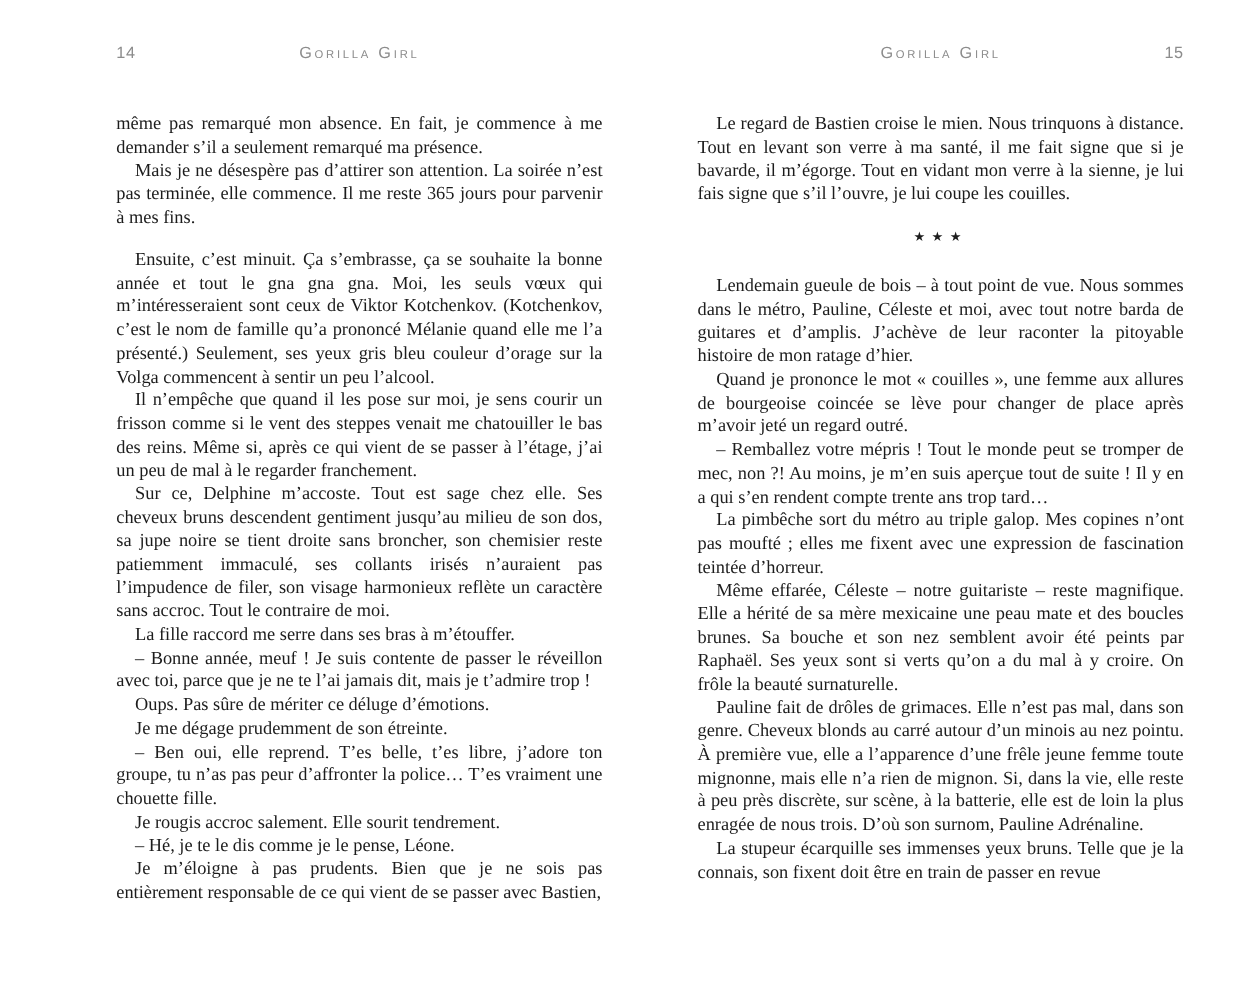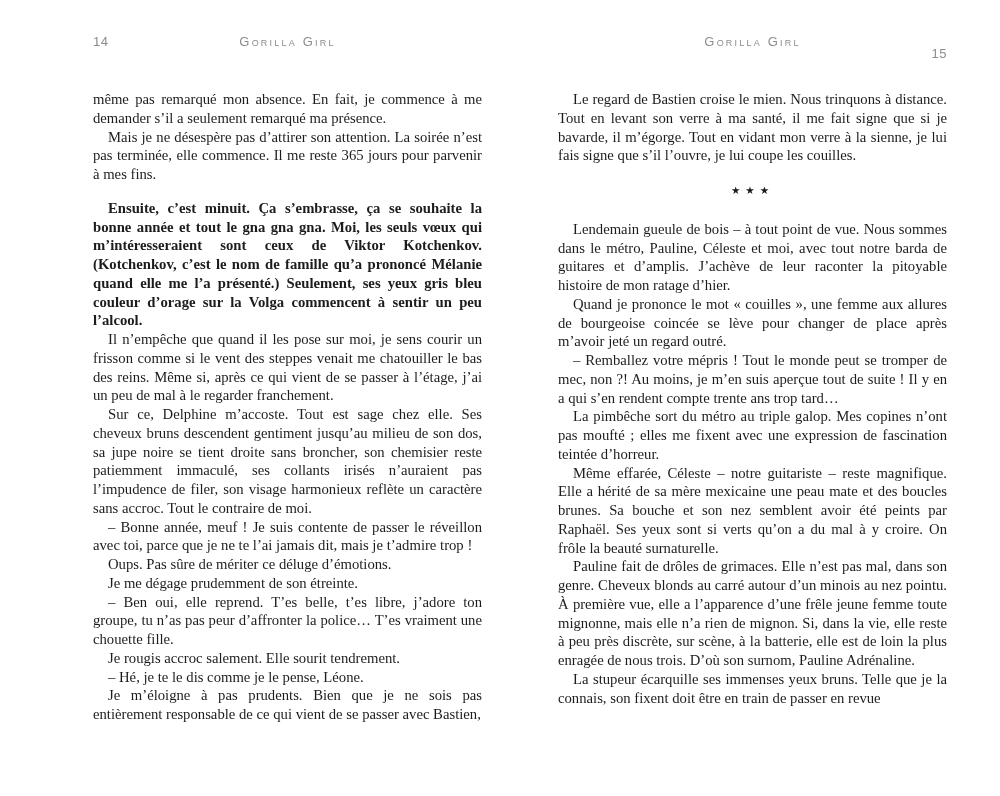--- a/index.html
+++ b/index.html
@@ -17,33 +17,33 @@
     font-family: "Liberation Sans", sans-serif;
     font-size: 13px; color: var(--running-header, #8c8c8c);
     letter-spacing: 2.2px; font-weight: 400;
   }
   .rh-title {
     position: absolute; left: 0; right: 0; text-align: center;
     font-variant: small-caps;
   }
   .page-num { position: absolute; top: 0; letter-spacing: 0.5px; }
   .num-left  { left: 0; }
-  .num-right { right: 0; margin-top: 12px; }
+  .num-right { right: 0; }
 
   .text-column {
     position: absolute; top: 90px; left: 0; width: 100%;
     font-family: "Liberation Serif", serif;
     font-size: 14.7px; line-height: 18.75px;
     color: var(--body-text, #1c1c1c);
     text-align: justify;
     hyphens: auto; -webkit-hyphens: auto;
   }
   .text-column p { margin: 0; }
   p.indent { text-indent: 15px; }
-  p.gap-before { margin-top: 15px; font-weight: bold; }
+  p.gap-before { margin-top: 15px; }
   p.separator {
     text-align: center; text-indent: 0;
     font-size: 10.5px; letter-spacing: 5px;
     margin: 17px 0 19px 0;
     color: var(--body-text, #1c1c1c);
   }
 </style>
 </head>
 <body>
 
@@ -53,20 +53,21 @@
     <div class="running-head">
       <span class="page-num num-left">14</span>
       <span class="rh-title">Gorilla Girl</span>
     </div>
     <div class="text-column">
         <p class="plain">même pas remarqué mon absence. En fait, je commence à me demander s’il a seulement remarqué ma présence.</p>
         <p class="indent">Mais je ne désespère pas d’attirer son attention. La soirée n’est pas terminée, elle commence. Il me reste 365 jours pour parvenir à mes fins.</p>
         <p class="indent gap-before">Ensuite, c’est minuit. Ça s’embrasse, ça se souhaite la bonne année et tout le gna gna gna. Moi, les seuls vœux qui m’intéresseraient sont ceux de Viktor Kotchenkov. (Kotchenkov, c’est le nom de famille qu’a prononcé Mélanie quand elle me l’a présenté.) Seulement, ses yeux gris bleu couleur d’orage sur la Volga commencent à sentir un peu l’alcool.</p>
         <p class="indent">Il n’empêche que quand il les pose sur moi, je sens courir un frisson comme si le vent des steppes venait me chatouiller le bas des reins. Même si, après ce qui vient de se passer à l’étage, j’ai un peu de mal à le regarder franchement.</p>
         <p class="indent">Sur ce, Delphine m’accoste. Tout est sage chez elle. Ses cheveux bruns descendent gentiment jusqu’au milieu de son dos, sa jupe noire se tient droite sans broncher, son chemisier reste patiemment immaculé, ses collants irisés n’auraient pas l’impudence de filer, son visage harmonieux reflète un caractère sans accroc. Tout le contraire de moi.</p>
+        <p class="indent">La fille raccord me serre dans ses bras à m’étouffer.</p>
         <p class="indent">– Bonne année, meuf&nbsp;! Je suis contente de passer le réveillon avec toi, parce que je ne te l’ai jamais dit, mais je t’admire trop&nbsp;!</p>
         <p class="indent">Oups. Pas sûre de mériter ce déluge d’émotions.</p>
         <p class="indent">Je me dégage prudemment de son étreinte.</p>
         <p class="indent">– Ben oui, elle reprend. T’es belle, t’es libre, j’adore ton groupe, tu n’as pas peur d’affronter la police… T’es vraiment une chouette fille.</p>
         <p class="indent">Je rougis accroc salement. Elle sourit tendrement.</p>
         <p class="indent">– Hé, je te le dis comme je le pense, Léone.</p>
         <p class="indent">Je m’éloigne à pas prudents. Bien que je ne sois pas entièrement responsable de ce qui vient de se passer avec Bastien,</p>
       </div>
   </section>
 

